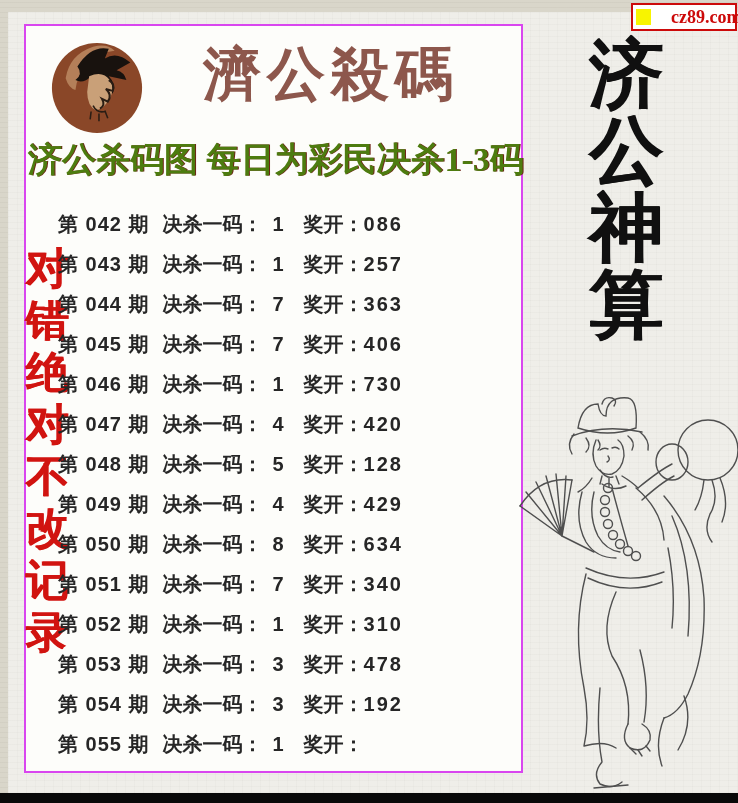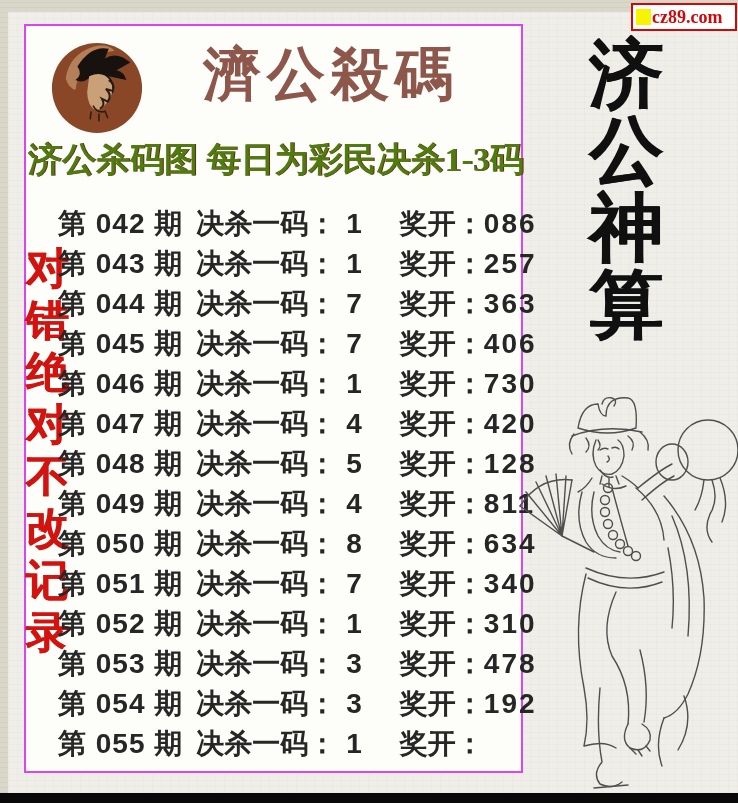--- a/index.html
+++ b/index.html
@@ -19,21 +19,21 @@
   }
   .black-bar{position:absolute;left:0;bottom:0;width:738px;height:10px;background:#090909;}
   .main-box{
     position:absolute;left:24px;top:24px;width:499px;height:749px;
     box-sizing:border-box;border:2px solid #d946ef;background:#fdfdfa;
   }
   
   .badge{
     position:absolute;left:631px;top:3px;width:106px;height:28px;box-sizing:border-box;
     border:2px solid #cc0a0a;background:#ffffff;display:flex;align-items:center;
-    gap:1px;padding:0 3px;z-index:5;cursor:pointer;
+    gap:20px;padding:0 3px;z-index:5;cursor:pointer;
   }
   .badge-square{width:15px;height:16px;background:#f8f400;flex:0 0 auto;}
   .badge-text{
     color:#cc0a0a;font-family:"Liberation Serif", serif;font-weight:700;
     font-size:18px;line-height:18px;white-space:nowrap;
   }
   
   .logo{position:absolute;left:22px;top:9px;width:98px;height:102px;}
   .title{
     position:absolute;left:118px;top:16px;width:374px;text-align:center;
@@ -52,26 +52,26 @@
     align-items:center;
   }
   .red-col .ch{
     font-weight:900;font-size:43px;line-height:52px;color:#d11410;
     text-shadow:1px 0 0 #d11410;
   }
   
   .rows{position:absolute;left:32px;top:178px;width:462px;}
   .row{
     height:40px;display:flex;align-items:center;white-space:nowrap;
-    font-weight:700;font-size:28px;color:#262626;
+    font-weight:700;font-size:20px;color:#262626;
   }
   .row .issue{letter-spacing:1px;}
   .row .kill-label{margin-left:13px;}
   .row .kill-value{margin-left:10px;}
-  .row .open-label{margin-left:38px;text-align:right;}
+  .row .open-label{margin-left:20px;text-align:right;}
   .row .open-value{margin-left:0;letter-spacing:2px;}
   
   .right-title{
     position:absolute;left:556px;top:36px;width:140px;display:flex;flex-direction:column;
     align-items:center;z-index:2;
   }
   .right-title .ch{
     font-family:"Liberation Serif", serif;font-weight:900;font-size:74px;line-height:77px;
     color:#101010;text-shadow:1px 0 0 #101010;
   }
@@ -156,21 +156,21 @@
         <span class="kill-label">决杀一码：</span>
         <span class="kill-value">5</span>
         <span class="open-label">奖开：</span>
         <span class="open-value">128</span>
       </div>
       <div class="row">
         <span class="issue">第 049 期</span>
         <span class="kill-label">决杀一码：</span>
         <span class="kill-value">4</span>
         <span class="open-label">奖开：</span>
-        <span class="open-value">811</span>
+        <span class="open-value">429</span>
       </div>
       <div class="row">
         <span class="issue">第 050 期</span>
         <span class="kill-label">决杀一码：</span>
         <span class="kill-value">8</span>
         <span class="open-label">奖开：</span>
         <span class="open-value">634</span>
       </div>
       <div class="row">
         <span class="issue">第 051 期</span>

